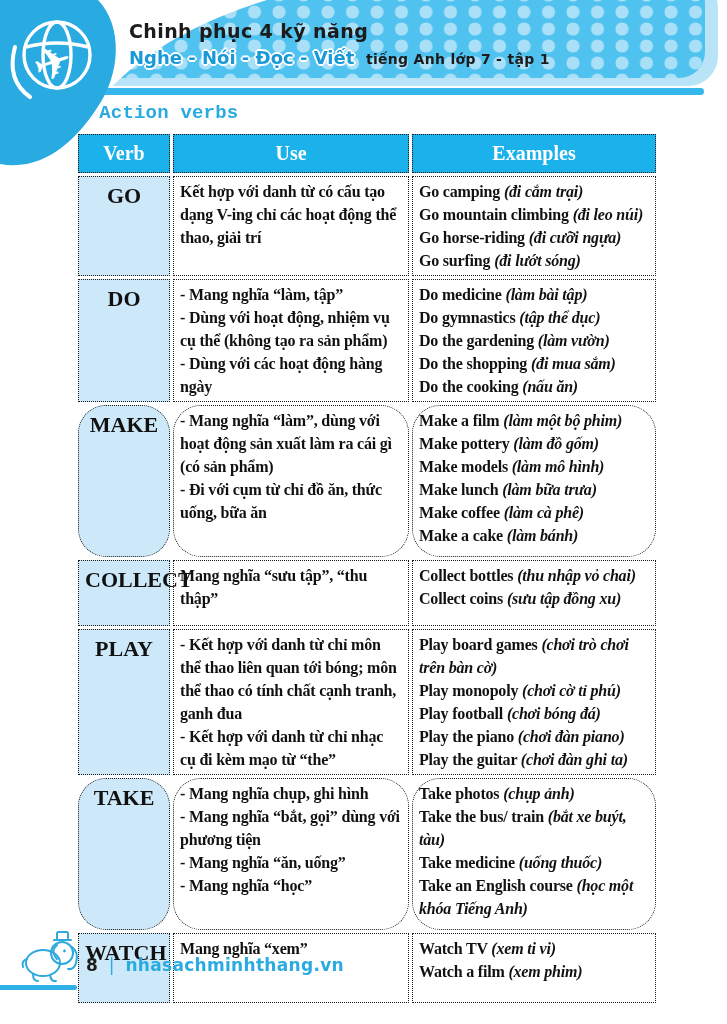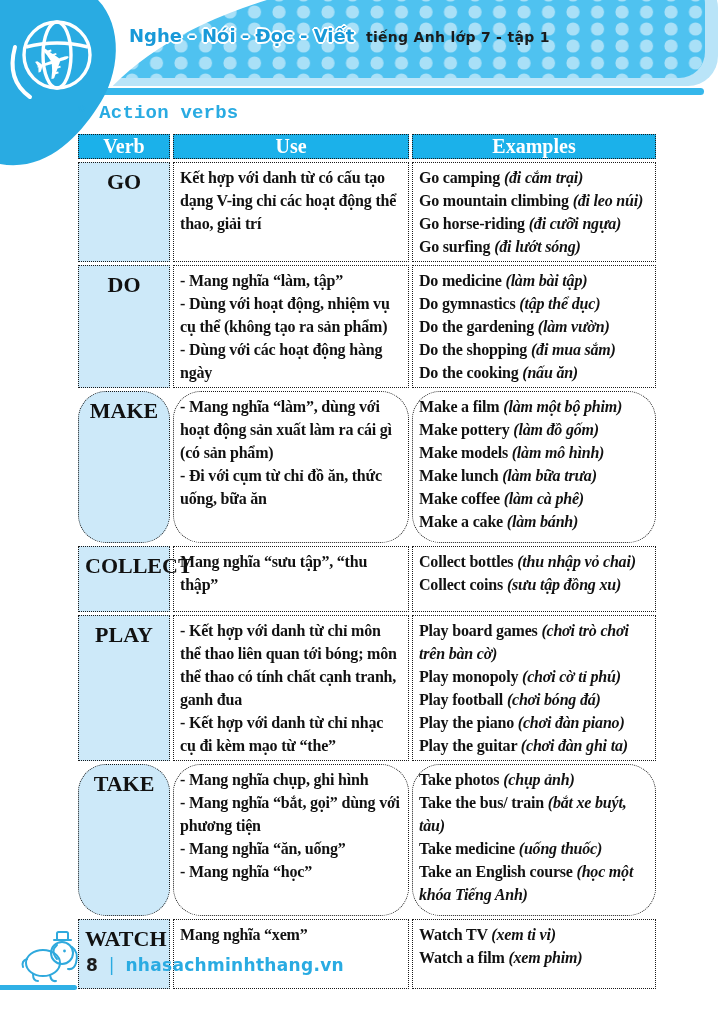--- a/index.html
+++ b/index.html
@@ -18,21 +18,21 @@
   
   .section-title{position:absolute;left:76px;top:102px;z-index:3;
       font-family:Liberation Mono, monospace;font-weight:bold;font-size:19px;
       color:#29abe2;letter-spacing:.2px;}
   
   .tbl-wrap{position:absolute;left:75px;top:131px;z-index:3;}
   table.verbs{border-collapse:separate;border-spacing:3px;table-layout:fixed;width:578px;}
   table.verbs th,table.verbs td{border:1px dotted #1a1a1a;}
   table.verbs th{background:#1bb1ea;color:#ffffff;
       font-family:"Liberation Serif",serif;font-weight:bold;font-size:20px;
-      padding:0 0;text-align:center;}
+      padding:7px 0;text-align:center;}
   col.c-verb{width:92px;} col.c-use{width:236px;} col.c-ex{width:244px;}
   td{vertical-align:top;font-family:"Liberation Serif",serif;font-size:16px;
      line-height:23px;color:#111;padding:3px 6px;letter-spacing:-0.2px;font-weight:bold;}
   td.verb-cell{background:#cde9f9;text-align:center;font-weight:bold;font-size:22px;
      padding-top:7px;letter-spacing:0;}
   .use-par{margin:0;}
   .ex-line .vi{font-style:italic;}
   tr[data-verb="COLLECT"] td{height:54px;}
   tr[data-verb="WATCH"] td{height:58px;}
   tr[data-verb="TAKE"] td,tr[data-verb="MAKE"] td{height:140px;border-radius:28px;}
@@ -73,20 +73,21 @@
         <circle cx="57" cy="55" r="33"></circle>
         <ellipse cx="57" cy="55" rx="14" ry="33"></ellipse>
         <path d="M26,47 Q57,39 88,47"></path>
         <path d="M30,97 Q6,80 15,47" stroke-width="4" stroke-linecap="round"></path>
       </g>
       <text x="33" y="77" font-size="46" fill="#ffffff" font-family="DejaVu Sans, sans-serif" transform="rotate(-18 58 60)">✈</text>
     </g>
   </svg>
 
   <div class="banner-text">
+    <div class="banner-line1">Chinh phục 4 kỹ năng</div>
     <div class="banner-line2">
       <span class="banner-highlight">Nghe - Nói - Đọc - Viết</span>
       <span class="banner-rest">tiếng Anh lớp 7 - tập 1</span>
     </div>
   </div>
 
   <div class="section-title">* Action verbs</div>
 
   <div class="tbl-wrap">
     <table class="verbs">

